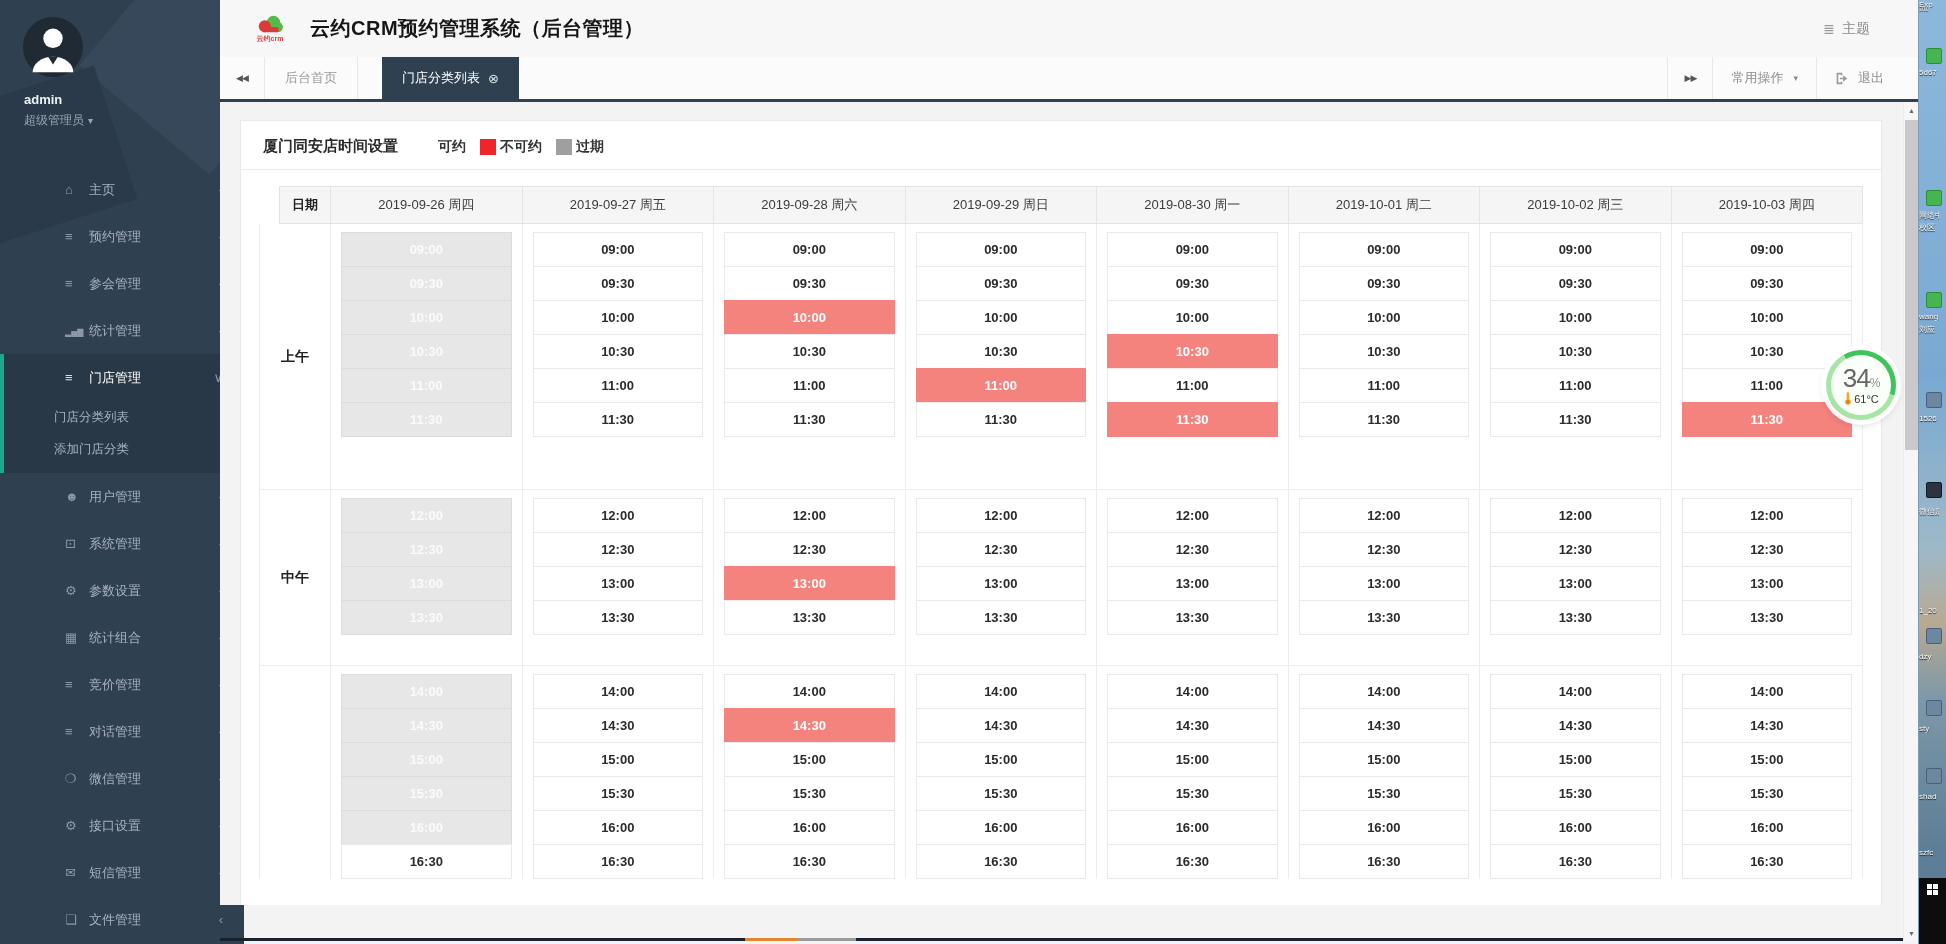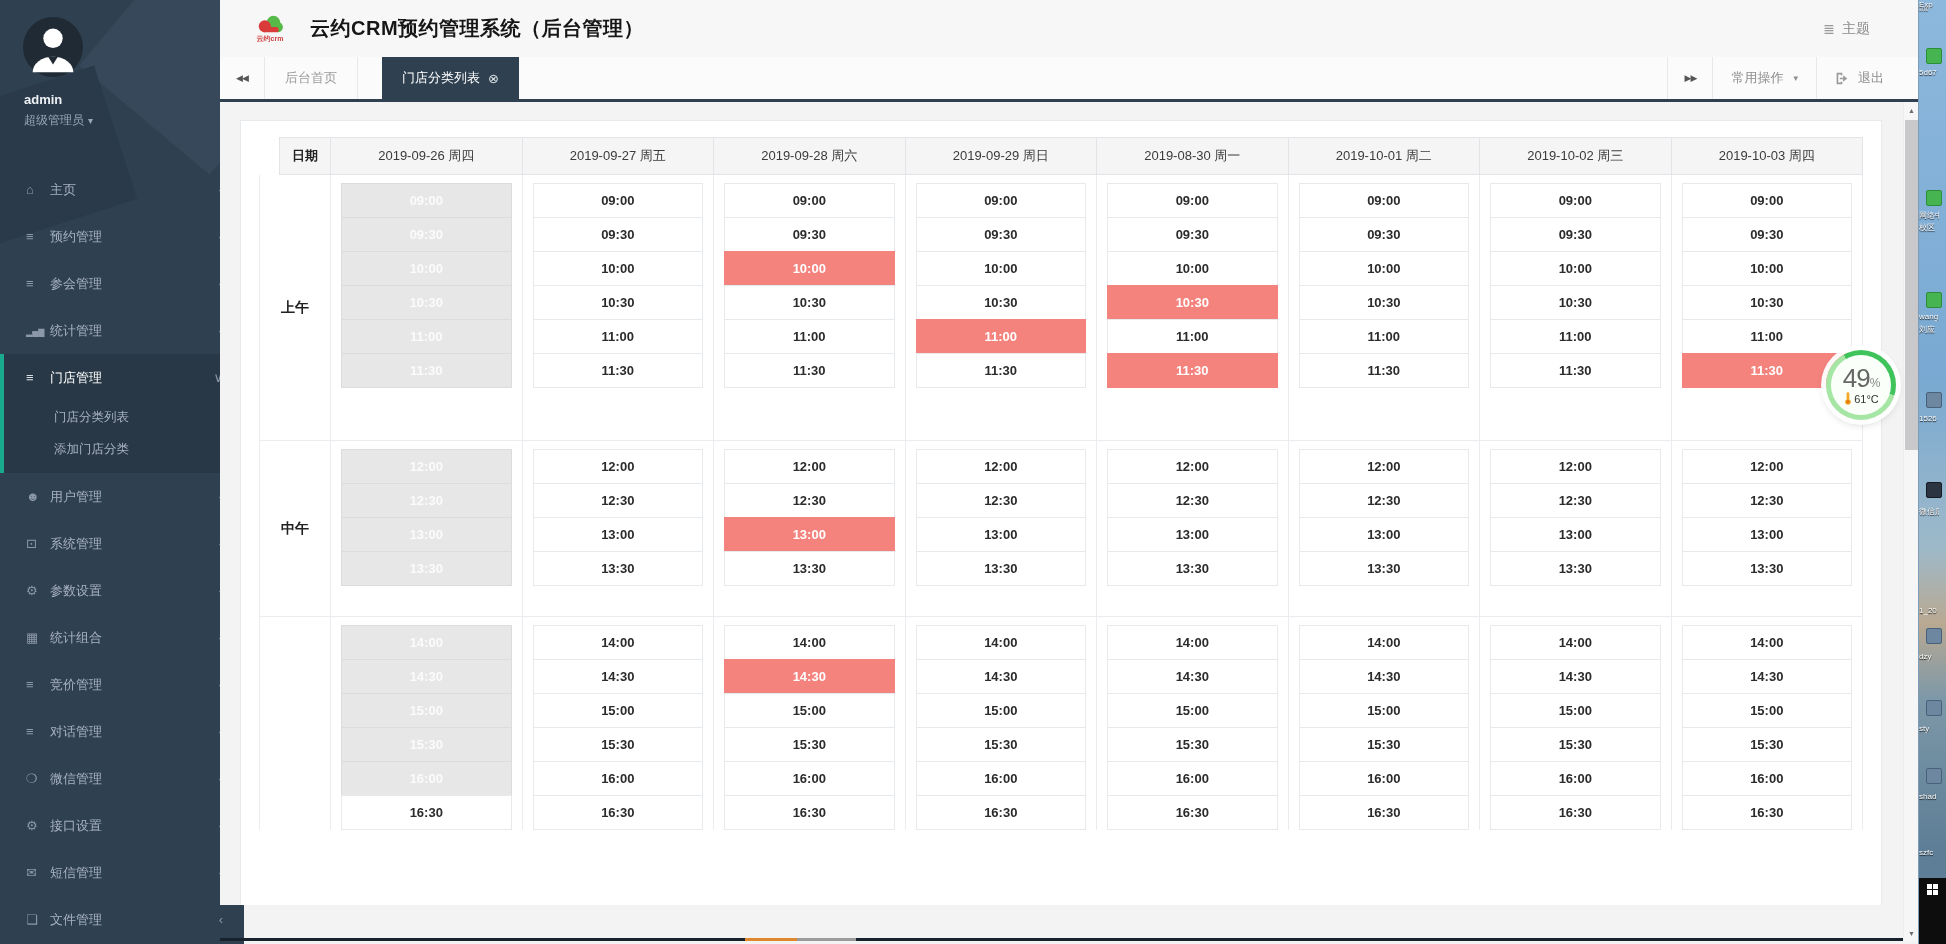--- a/index.html
+++ b/index.html
@@ -12,21 +12,21 @@
   
   .sidebar{position:absolute;left:0;top:0;width:244px;height:944px;background:#2f4050;overflow:hidden;}
   .profile{position:relative;height:160px;background:#2f4050;}
   .profile::before{content:"";position:absolute;right:-40px;top:-30px;width:170px;height:170px;background:#36485a;transform:rotate(40deg);}
   .profile::after{content:"";position:absolute;left:-60px;bottom:-70px;width:180px;height:140px;background:#2a3a4a;transform:rotate(-18deg);}
   .avatar{position:absolute;left:22px;top:16px;width:62px;height:62px;border-radius:50%;z-index:2;}
   .uname{position:absolute;left:24px;top:92px;color:#eef1f4;font-weight:bold;font-size:13px;z-index:2;}
   .urole{position:absolute;left:24px;top:112px;color:#9aa6b5;font-size:12px;z-index:2;cursor:pointer;}
   .urole .caret{font-size:10px;margin-left:4px;color:#9aa6b5;}
   .nav{padding-top:6px;}
-  .nav-item{position:relative;height:47px;line-height:47px;color:#a7b1c2;font-size:13px;padding-left:22px;border-left:4px solid transparent;cursor:pointer;white-space:nowrap;}
+  .nav-item{position:relative;height:47px;line-height:47px;color:#a7b1c2;font-size:13px;padding-left:22px;border-left:4px solid transparent;cursor:pointer;white-space:nowrap;margin-left:39px;}
   .nav-ico{display:inline-block;width:24px;color:#8c98a9;font-size:13px;}
   .nav-ico.bars{font-size:8px;letter-spacing:0;}
   .nav-chev{position:absolute;right:21px;top:0;font-size:13px;color:#8c98a9;}
   .nav-group.active{background:#293846;border-left:4px solid #19aa8d;padding-bottom:8px;}
   .nav-group.active .nav-item{border-left:none;color:#fff;}
   .nav-group.active .nav-item .nav-ico{color:#d7dde4;}
   .sub-item{height:32px;line-height:32px;padding-left:50px;color:#a7b1c2;font-size:12.5px;cursor:pointer;}
 
   
   .main{position:absolute;left:220px;top:0;width:1698px;height:941px;}
@@ -193,20 +193,36 @@
               <path d="M2 1h7v3H7V3H4v10h3v-1h2v3H2z"></path>
                 <path d="M10 4l5 4-5 4V9H6V7h4z"></path>
             </svg>
             <span>退出</span>
           </div>
         </div>
       </div>
 
       <div class="content">
         <div class="panel">
+          <div class="panel-head">
+            <span class="ptitle">厦门同安店时间设置</span>
+            <div class="legend">
+                <span class="legend-item">
+                  <span>可约</span>
+                </span>
+                <span class="legend-item">
+                  <span class="legend-swatch" style="background: rgb(240, 37, 44);"></span>
+                  <span>不可约</span>
+                </span>
+                <span class="legend-item">
+                  <span class="legend-swatch" style="background: rgb(159, 159, 159);"></span>
+                  <span>过期</span>
+                </span>
+              </div>
+          </div>
           <div class="grid">
               <div class="hcell first">日期</div>
               <div class="hcell">2019-09-26 周四</div>
               <div class="hcell">2019-09-27 周五</div>
               <div class="hcell">2019-09-28 周六</div>
               <div class="hcell">2019-09-29 周日</div>
               <div class="hcell">2019-08-30 周一</div>
               <div class="hcell">2019-10-01 周二</div>
               <div class="hcell">2019-10-02 周三</div>
               <div class="hcell">2019-10-03 周四</div>
@@ -435,21 +451,21 @@
       <div class="d-icon photo" style="top: 700px;"></div>
       <div class="d-label" style="top: 724px;">sty</div>
       <div class="d-icon photo" style="top: 768px;"></div>
       <div class="d-label" style="top: 792px;">shad</div>
       <div class="d-label" style="top: 848px;">szfc</div>
     </div>
 
   <div class="perf-widget">
     <div class="ring">
       <div class="ring-inner">
-        <div class="pct"><span>49</span><span class="pu">%</span></div>
+        <div class="pct"><span>34</span><span class="pu">%</span></div>
         <div class="temp">
           <svg width="9" height="13" viewBox="0 0 10 14">
             <path d="M4 1.5a1.5 1.5 0 0 1 3 0V8a3.2 3.2 0 1 1-3 0z" fill="#f5a623"></path>
             <circle cx="5.5" cy="10.6" r="1.9" fill="#e07b10"></circle>
           </svg>
           <span>61°C</span>
         </div>
       </div>
     </div>
   </div>

